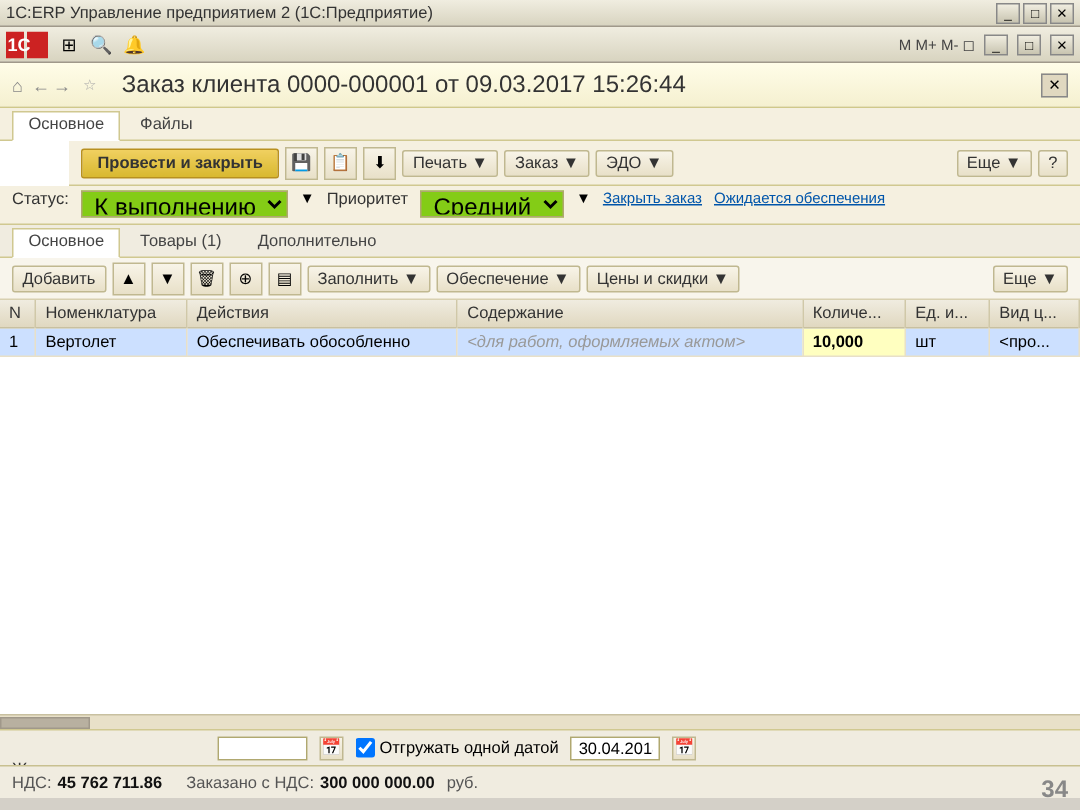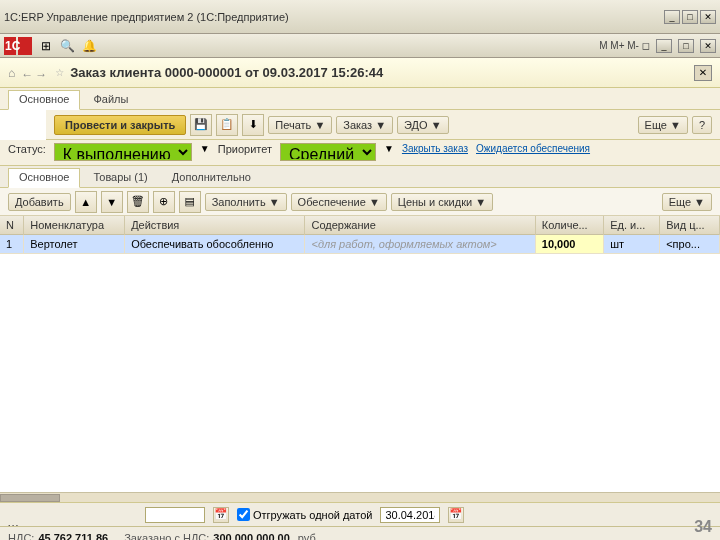--- a/index.html
+++ b/index.html
@@ -1,21 +1,21 @@
 <!DOCTYPE html>
 <html><head>
   <meta charset="utf-8">
   <style>
     * { box-sizing: border-box; margin: 0; padding: 0; }
     body { font-family: 'Segoe UI', Tahoma, Arial, sans-serif; font-size: 12px; background: #d4d0c8; width: 720px; height: 540px; overflow: hidden; }
 
     
     .title-bar {
       background: linear-gradient(to bottom, #f0ede0, #d8d4c0);
-      height: 34px;
+      height: 18px;
       display: flex;
       align-items: center;
       padding: 0 4px;
       border-bottom: 1px solid #a0998a;
       gap: 15px;
     }
     .title-bar-text { font-size: 11px; color: #333; flex: 1; }
     .title-bar-buttons { display: flex; gap: 2px; }
     .title-btn { width: 16px; height: 14px; font-size: 9px; border: 1px solid #888; background: linear-gradient(to bottom, #f0ede0, #c8c4b0); cursor: pointer; display: flex; align-items: center; justify-content: center; }
 
@@ -30,21 +30,21 @@
 
     
     .window-title-bar {
       background: linear-gradient(to bottom, #fffde8, #f5f0d0);
       padding: 4px 8px;
       display: flex;
       align-items: center;
       border-bottom: 1px solid #d0c88a;
       height: 30px;
     }
-    .window-title-text { font-size: 13px; font-weight: bold; color: #333; flex: 1; }
+    .window-title-text { font-size: 16px; font-weight: normal; color: #333; flex: 1; margin-left: 11px; }
     .window-close-btn { width: 18px; height: 16px; border: 1px solid #888; background: #e0d8c0; cursor: pointer; display: flex; align-items: center; justify-content: center; font-size: 10px; }
 
     
     .nav-tabs {
       display: flex;
       padding: 2px 8px 0;
       background: #f5f0e0;
       border-bottom: 1px solid #d0c890;
       height: 22px;
     }

